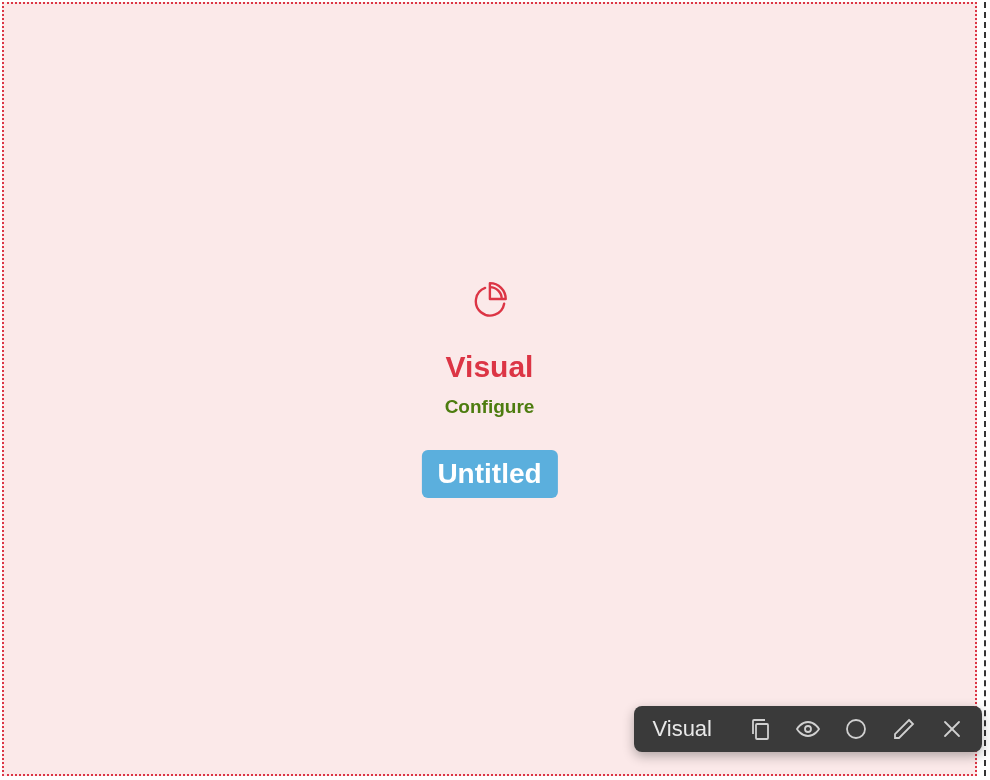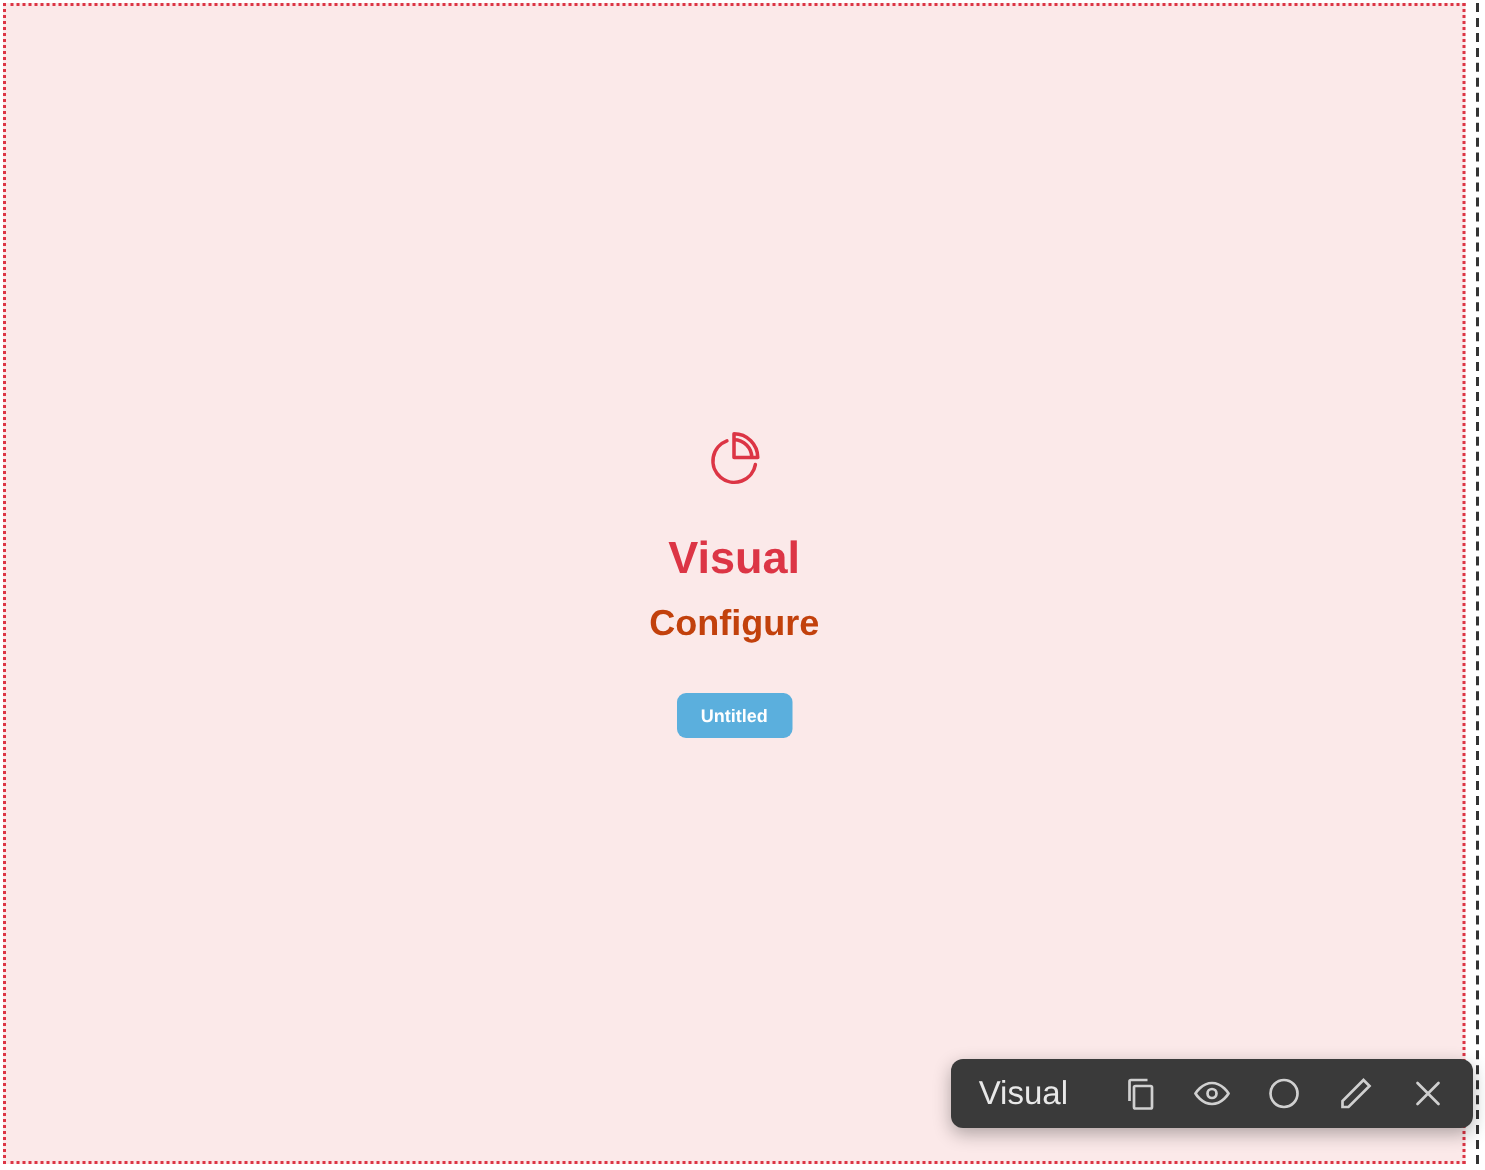--- a/index.html
+++ b/index.html
@@ -59,33 +59,33 @@
     }
     
     .visual-title {
       color: #dc3545;
       font-size: 30px;
       font-weight: 700;
       margin-bottom: 4px;
     }
     
     .configure-link {
-      color: #c2410c;
-      font-size: 24px;
+      color: #4d7c0f;
+      font-size: 19px;
       font-weight: 600;
       cursor: pointer;
       margin-bottom: 24px;
     }
     
     .untitled-badge {
       background: #5bafdd;
       color: #ffffff;
       padding: 8px 16px;
       border-radius: 6px;
-      font-size: 12px;
+      font-size: 28px;
       font-weight: 600;
     }
     
     .floating-toolbar {
       position: absolute;
       right: 8px;
       bottom: 28px;
       background: #3a3a3a;
       border-radius: 8px;
       display: flex;

